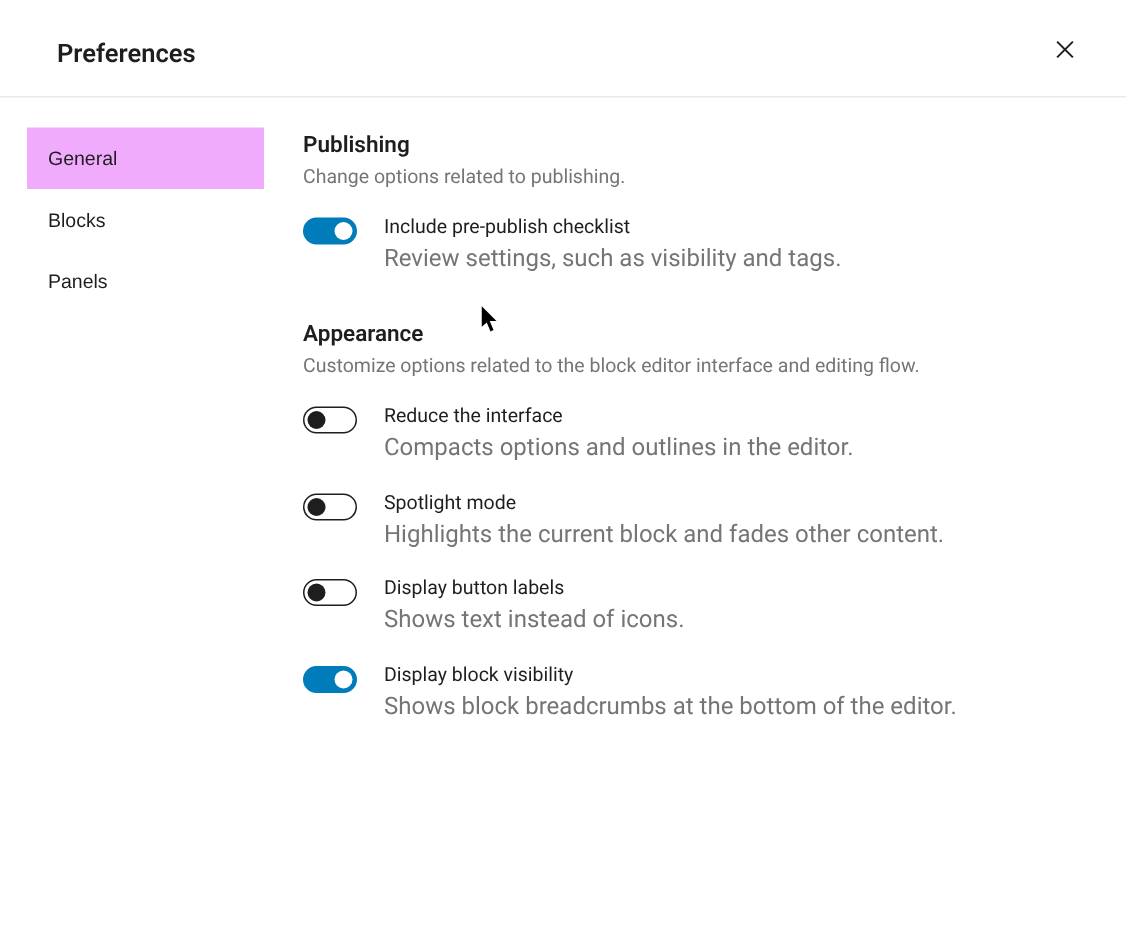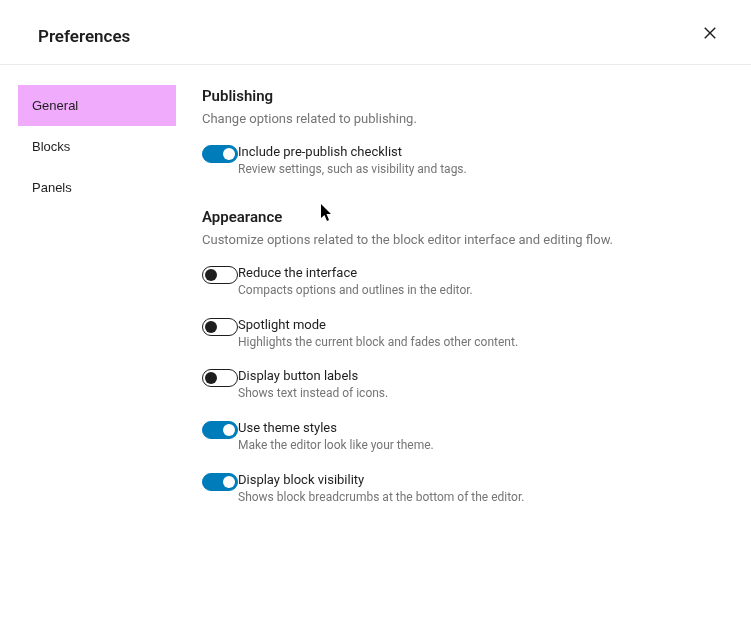--- a/index.html
+++ b/index.html
@@ -83,20 +83,21 @@
     }
     .section-desc {
       font-size: 13px;
       color: #757575;
       margin-bottom: 18px;
     }
     .option-row {
       display: flex;
       align-items: flex-start;
       margin-bottom: 18px;
+      gap: 18px;
     }
     .toggle {
       position: relative;
       width: 36px;
       height: 18px;
       border-radius: 9px;
       flex-shrink: 0;
       cursor: pointer;
       margin-top: 1px;
     }
@@ -125,21 +126,21 @@
     }
     .option-text {
       flex: 1;
     }
     .option-label {
       font-size: 13px;
       color: #1e1e1e;
       margin-bottom: 2px;
     }
     .option-help {
-      font-size: 12px;
+      font-size: 16px;
       color: #757575;
       line-height: 1.4;
     }
     .cursor {
       position: absolute;
       left: 321px;
       top: 204px;
       pointer-events: none;
     }
   </style>
@@ -206,29 +207,20 @@
         <div class="option-row">
           <div class="toggle off">
             <div class="toggle-knob"></div>
           </div>
           <div class="option-text">
             <div class="option-label">Display button labels</div>
             <div class="option-help">Shows text instead of icons.</div>
           </div>
         </div>
 
-        <div class="option-row">
-          <div class="toggle on">
-            <div class="toggle-knob"></div>
-          </div>
-          <div class="option-text">
-            <div class="option-label">Use theme styles</div>
-            <div class="option-help">Make the editor look like your theme.</div>
-          </div>
-        </div>
 
         <div class="option-row">
           <div class="toggle on">
             <div class="toggle-knob"></div>
           </div>
           <div class="option-text">
             <div class="option-label">Display block visibility</div>
             <div class="option-help">Shows block breadcrumbs at the bottom of the editor.</div>
           </div>
         </div>

